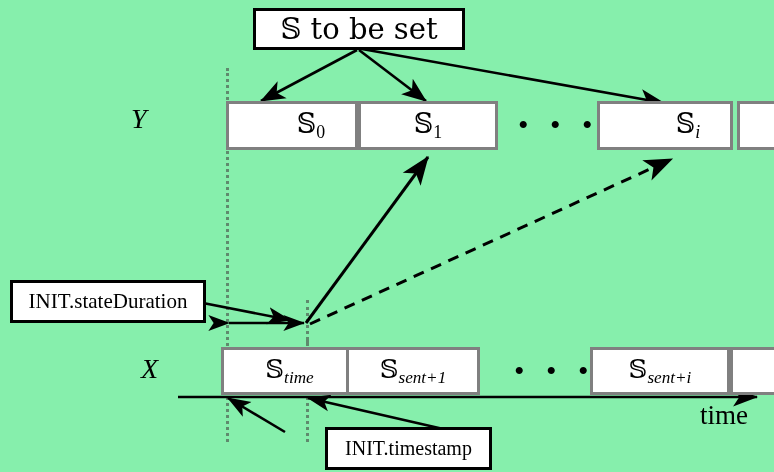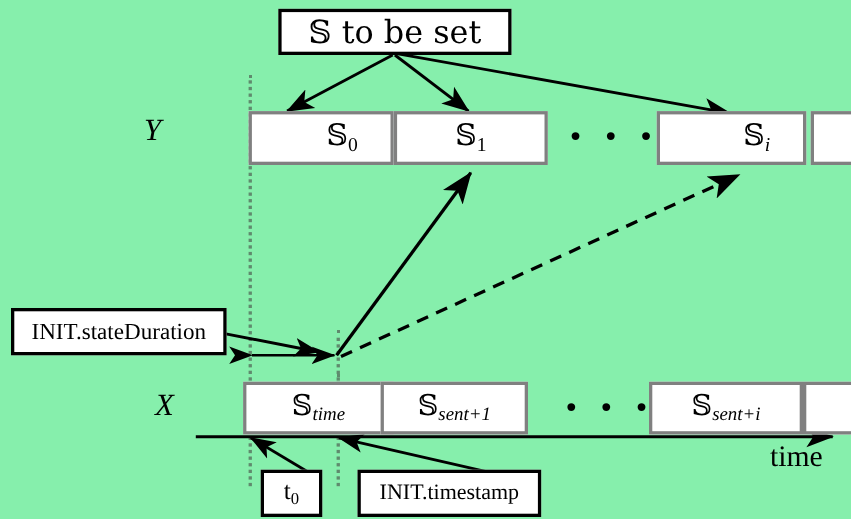--- a/index.html
+++ b/index.html
@@ -185,25 +185,20 @@
     </span>
   </div>
   <div class="bbox gray-box" style="left:730px; top:347px; width:56px; height:48px;"></div>
 
   <div class="bbox black-box" style="left:10px; top:280px; width:196px; height:43px;">
     <span style="font-size:21px;">
       <span>INIT.</span><span class="serif-italic">stateDuration</span>
     </span>
   </div>
 
-  <div class="bbox black-box" style="left:237px; top:427px; width:56px; height:43px;">
-    <span style="font-size:23px;">
-      <span class="serif-italic">t</span><span class="sub">0</span>
-    </span>
-  </div>
 
   <div class="bbox black-box" style="left:325px; top:427px; width:167px; height:43px;">
     <span style="font-size:20px;">
       <span>INIT.</span><span class="serif-italic">timestamp</span>
     </span>
   </div>
 
   <div class="lbl" style="left:700px; top:400px; font-size:27px;">time</div>
 
 </div>

